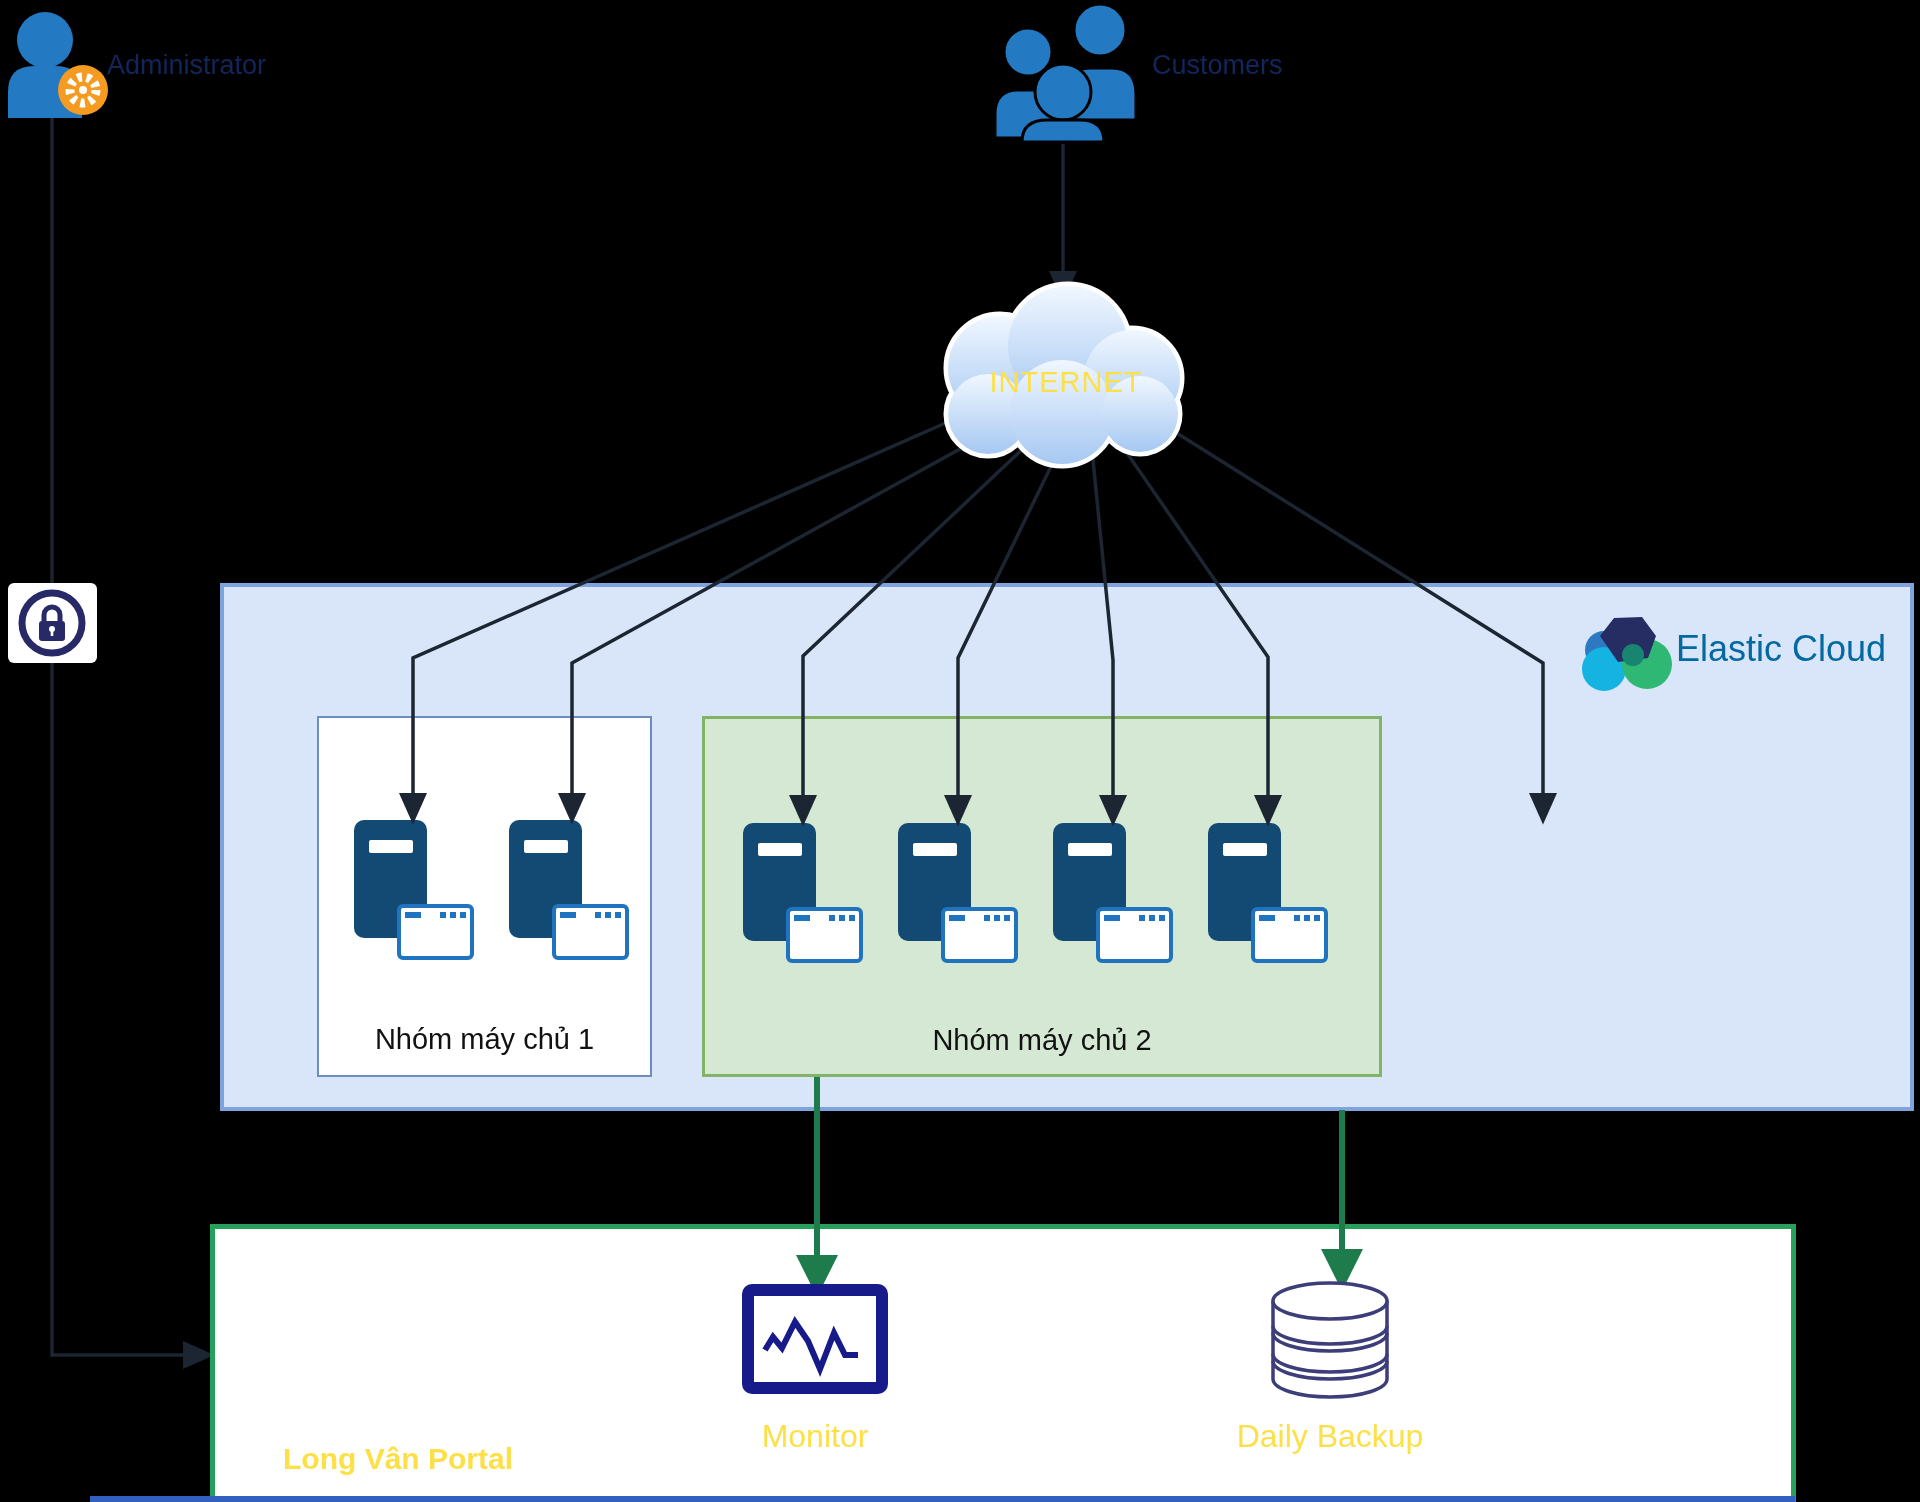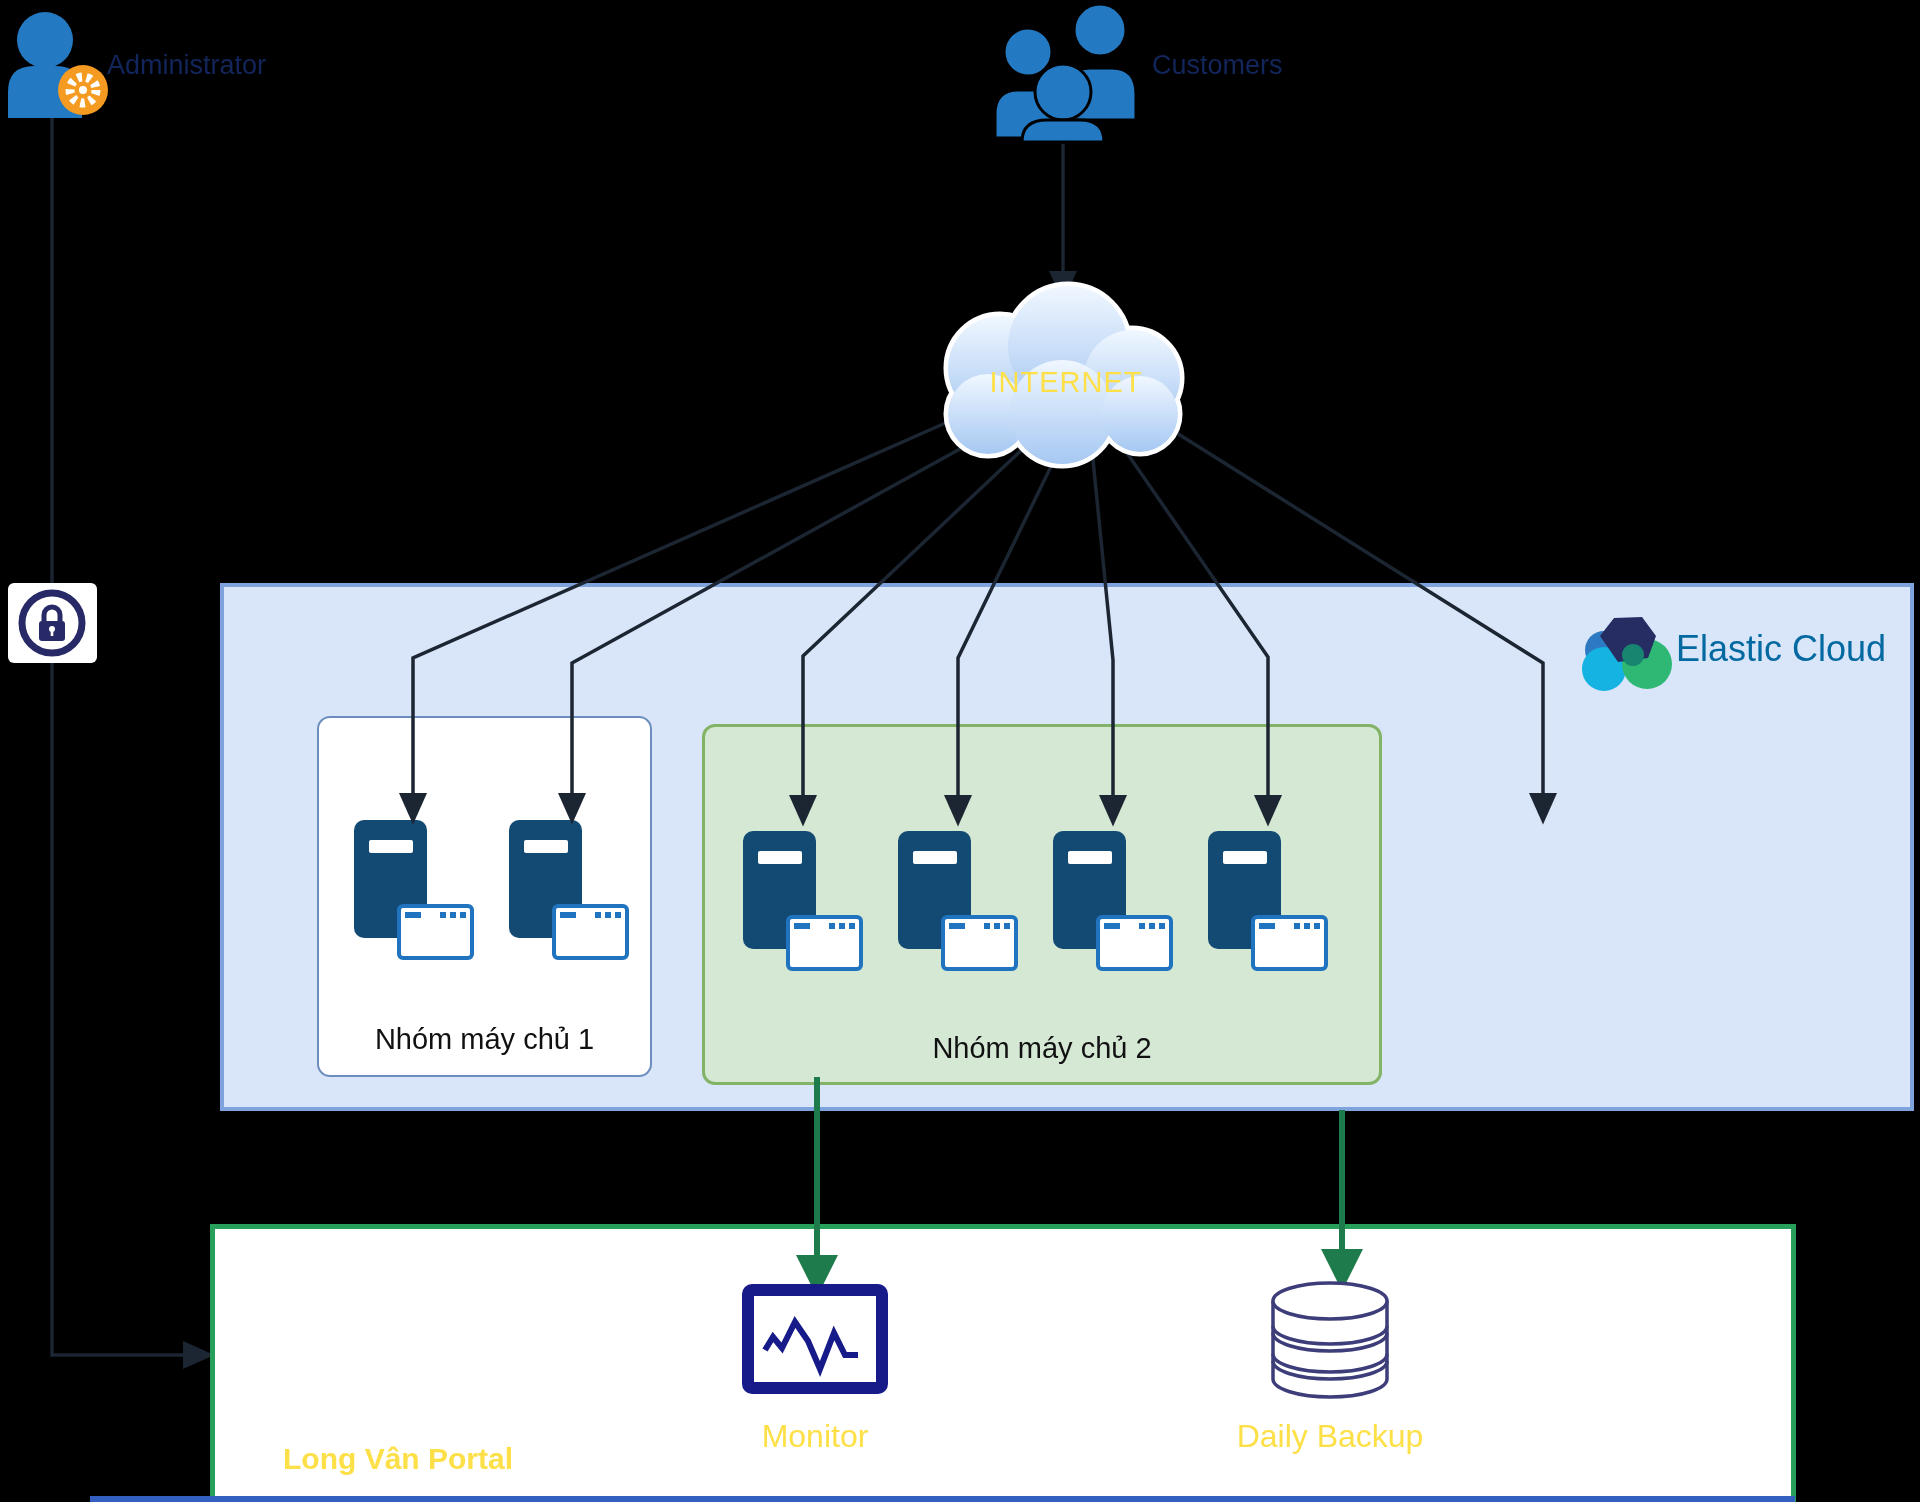--- a/index.html
+++ b/index.html
@@ -7,23 +7,23 @@
          font-family:"Liberation Sans", sans-serif;}
   .abs{position:absolute;}
   svg.layer{position:absolute;left:0;top:0;width:1920px;height:1502px;pointer-events:none;}
 
   
   #elastic-box{left:220px;top:583px;width:1686px;height:520px;
 ateral    background:#d9e5f8;border:4px solid #7fa4dd;}
   #elastic-box{left:220px;top:583px;width:1686px;height:520px;background:#d9e5f8;border:4px solid #7fa4dd;}
   #portal-box{left:210px;top:1224px;width:1576px;height:268px;background:#ffffff;border:5px solid #27a05c;}
 
-  .group-box{position:absolute;box-sizing:border-box;border-radius:13px;}
+  .group-box{position:absolute;box-sizing:border-box;}
   #group1{left:317px;top:716px;width:335px;height:361px;background:#ffffff;border:2px solid #6c8ebf;}
-  #group2{left:702px;top:716px;width:680px;height:361px;background:#d5e8d4;border:3px solid #82b366;margin-top:8px;}
+  #group2{left:702px;top:716px;width:680px;height:361px;background:#d5e8d4;border:3px solid #82b366;}
   #group3{left:1434px;top:715px;width:281px;height:360px;background:#ffe6cc;border:3px solid #d79b00;}
   .group-label{position:absolute;left:0;right:0;top:305px;text-align:center;
                font-size:29px;color:#111;}
 
   
   .tower{position:absolute;width:73px;height:118px;background:#134a74;border-radius:10px;}
   .tower.big{height:152px;}
   .tower .slot{position:absolute;left:15px;top:20px;width:44px;height:13px;background:#fff;border-radius:2px;}
   .tower .vent{position:absolute;left:10px;width:34px;height:8px;background:#fff;}
   .appwin{position:absolute;width:77px;height:56px;background:#fff;border:4px solid #1f73bf;border-radius:6px;box-sizing:border-box;}

